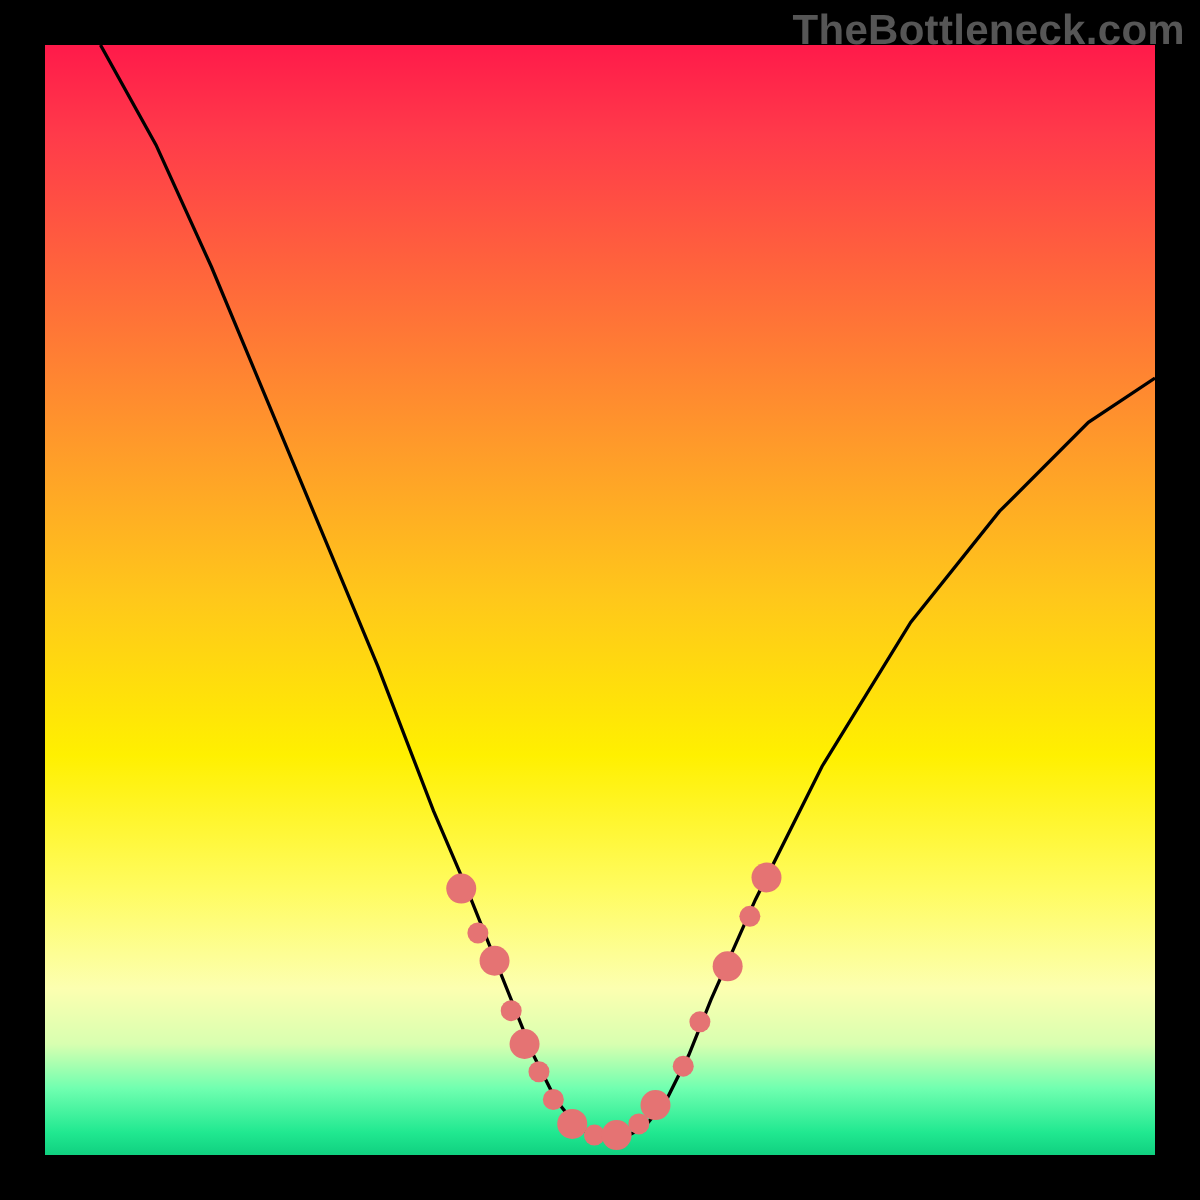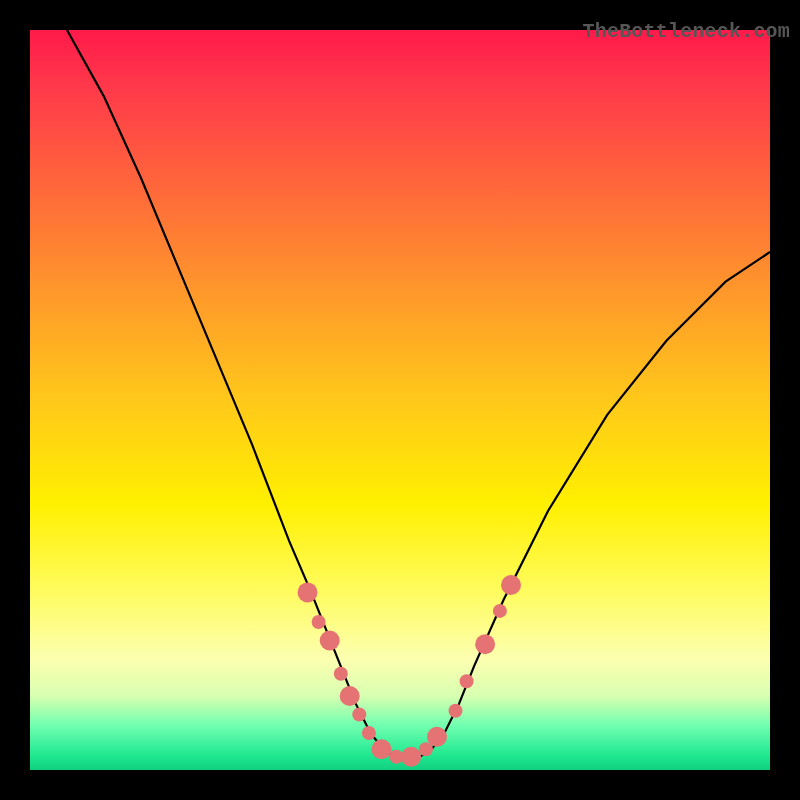--- a/index.html
+++ b/index.html
@@ -29,26 +29,25 @@
       #d8ffb0 90%,
       #70ffb0 94%,
       #20e890 98%,
       #10d080 100%
     );
   }
   .watermark {
     position: absolute;
     top: 4px;
     right: 10px;
-    font-family: Liberation Mono, monospace;
-    font-size: 20px;
+    font-family: Liberation Sans, sans-serif;
+    font-size: 28px;
     font-weight: bold;
     color: #565656;
     letter-spacing: 0.2px;
-    margin-top: 16px;
   }
   svg.curve {
     position: absolute;
     left: 0;
     top: 0;
     width: 740px;
     height: 740px;
   }
 </style>
 </head>

